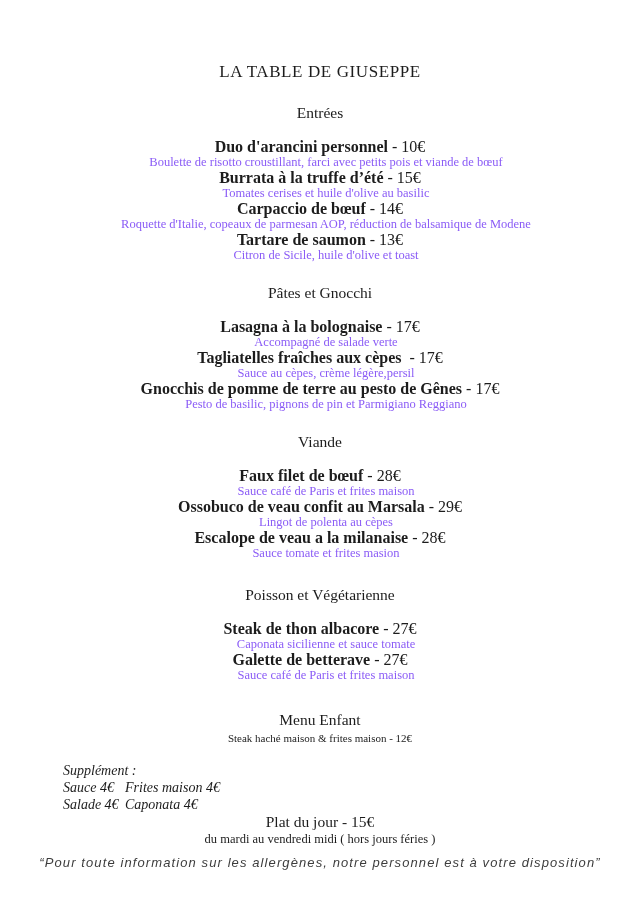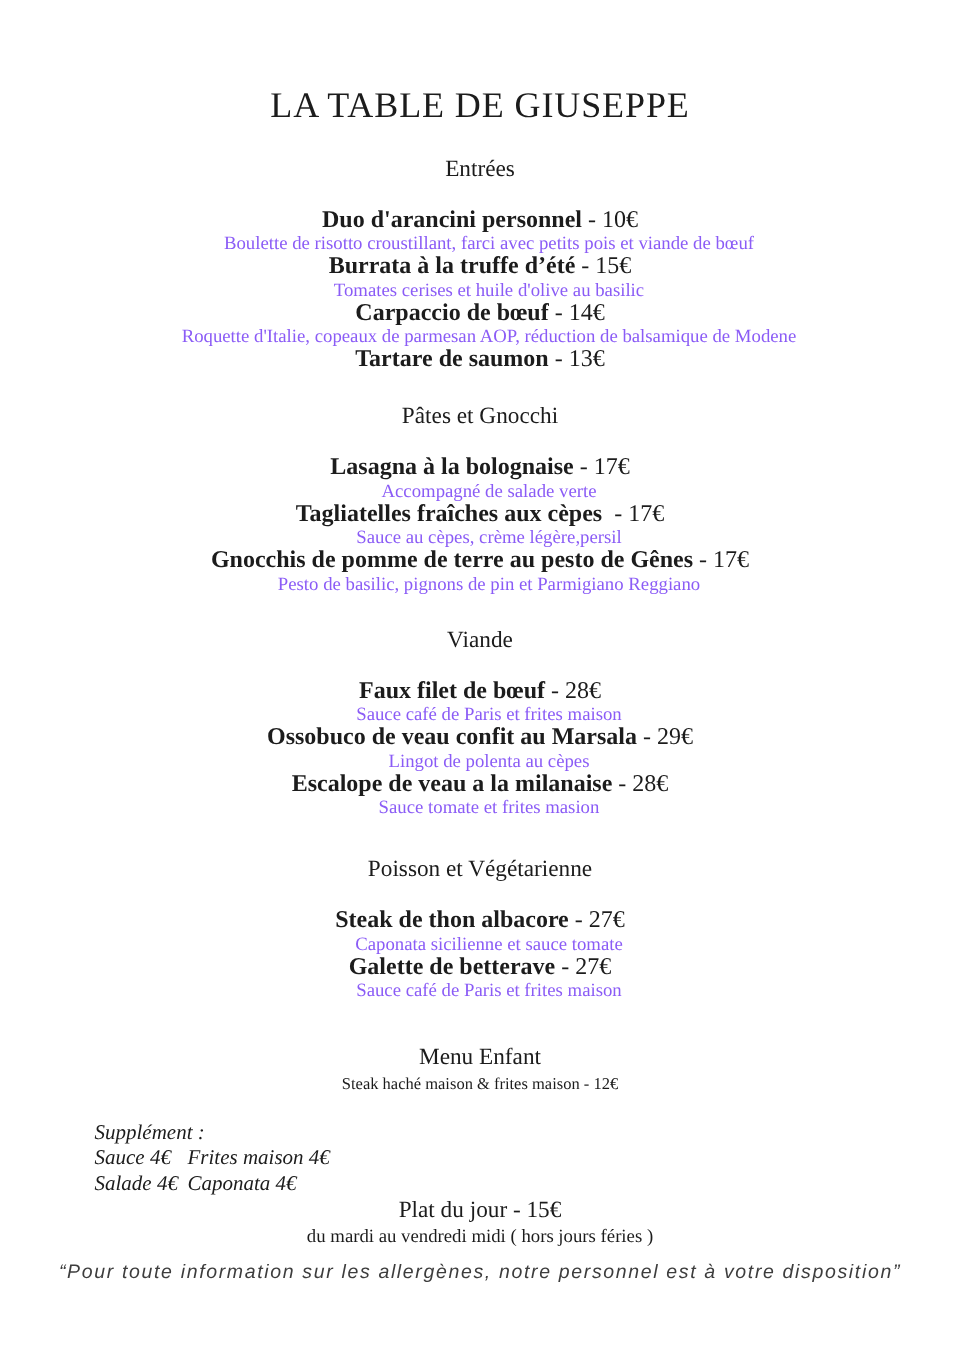--- a/index.html
+++ b/index.html
@@ -13,21 +13,21 @@
     overflow: hidden;
     font-family: "Liberation Serif", "DejaVu Serif", serif;
     color: #1c1c1c;
     -webkit-font-smoothing: antialiased;
   }
   .page {
     padding-top: 60px;
     text-align: center;
   }
   .page-title {
-    font-size: 24px;
+    font-size: 17px;
     line-height: 23px;
     letter-spacing: 0.6px;
     font-weight: normal;
     margin: 0;
   }
   .section-heading {
     font-size: 15.5px;
     line-height: 18px;
     margin-top: 21px;
     margin-bottom: 17px;
@@ -121,20 +121,21 @@
     <div class="dish">
       <div class="dish-line"><span class="dish-name">Burrata à la truffe d’été</span><span class="dish-price"> - 15€</span></div>
       <div class="dish-desc">Tomates cerises et huile d'olive au basilic</div>
     </div>
     <div class="dish">
       <div class="dish-line"><span class="dish-name">Carpaccio de bœuf</span><span class="dish-price"> - 14€</span></div>
       <div class="dish-desc">Roquette d'Italie, copeaux de parmesan AOP, réduction de balsamique de Modene</div>
     </div>
     <div class="dish">
       <div class="dish-line"><span class="dish-name">Tartare de saumon</span><span class="dish-price"> - 13€</span></div>
+      <div class="dish-desc">Citron de Sicile, huile d'olive et toast</div>
     </div>
   </div>
 
   <div class="section-heading">Pâtes et Gnocchi</div>
   <div class="section">
     <div class="dish">
       <div class="dish-line"><span class="dish-name">Lasagna à la bolognaise</span><span class="dish-price"> - 17€</span></div>
       <div class="dish-desc">Accompagné de salade verte</div>
     </div>
     <div class="dish">

